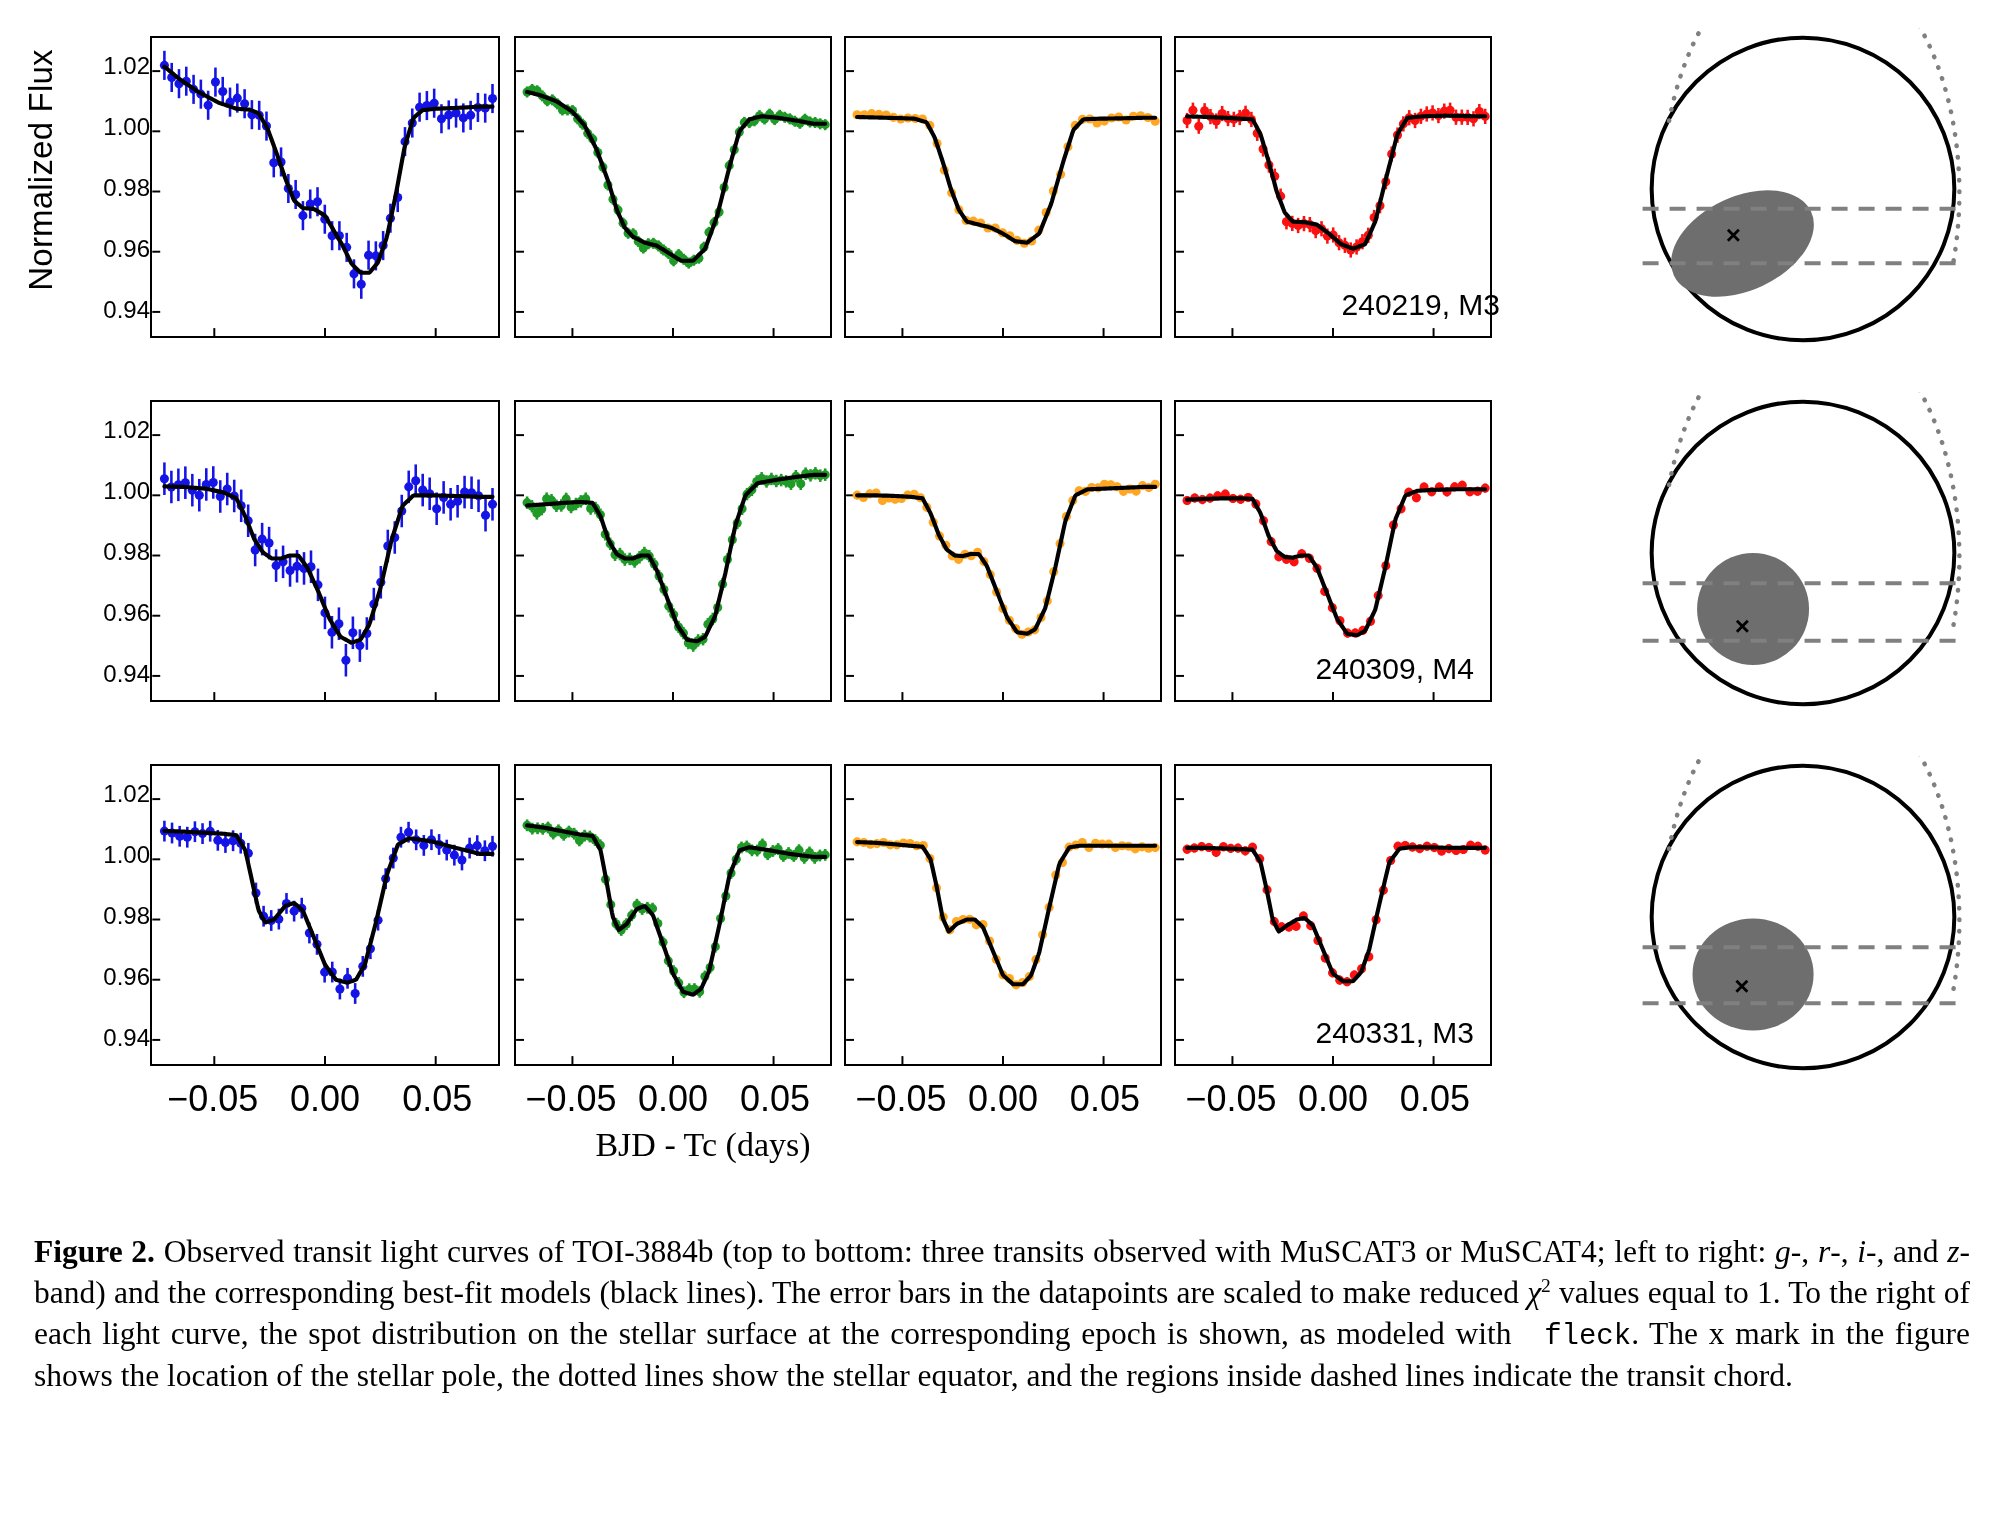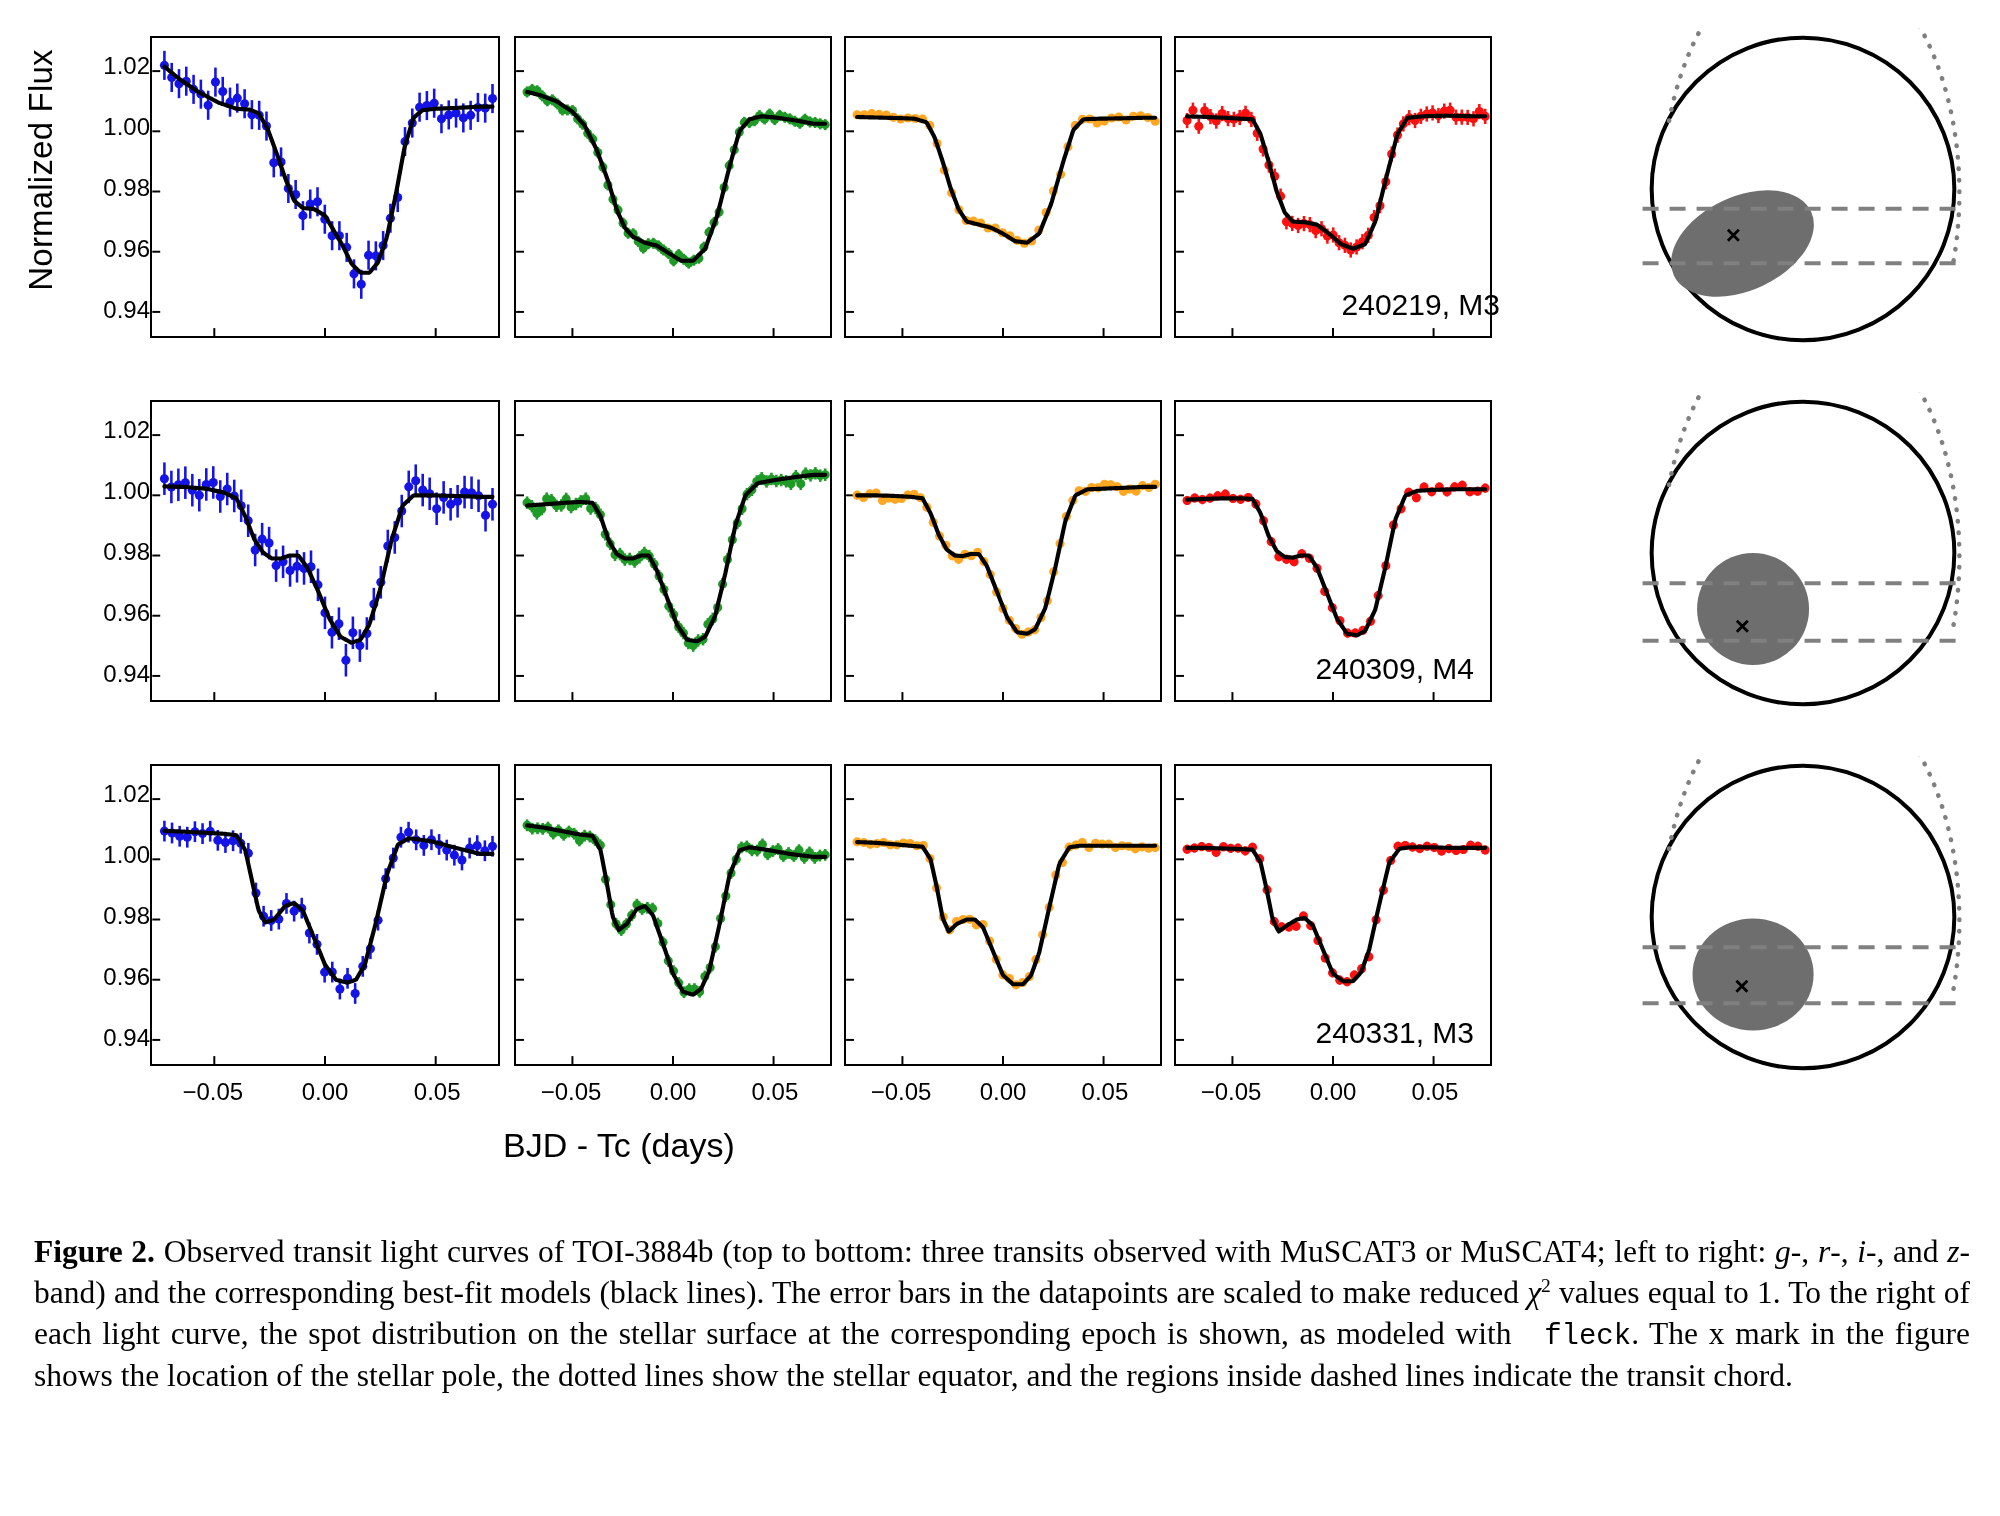--- a/index.html
+++ b/index.html
@@ -11,23 +11,23 @@
 
   .ylabel{
     position:absolute;left:22px;top:340px;width:340px;
     transform:rotate(-90deg);transform-origin:left top;
     font-size:33px;text-align:center;letter-spacing:.2px;white-space:nowrap;
   }
 
   .ytick{position:absolute;right:0;font-size:24px;text-align:left;white-space:nowrap;}
   .ytick-col{position:absolute;left:58px;width:92px;}
 
-  .xtick{position:absolute;font-size:24px;text-align:center;white-space:nowrap;}
+  .xtick{position:absolute;font-size:36px;text-align:center;white-space:nowrap;}
 
-  .xlabel{position:absolute;font-size:34px;width:400px;white-space:nowrap;}
+  .xlabel{position:absolute;font-size:34px;text-align:center;width:400px;white-space:nowrap;font-family:Liberation Serif, serif;}
 
   .panel{position:absolute;box-sizing:border-box;border:2.5px solid #000;background:#fff;overflow:hidden;}
   .panel svg{display:block;width:100%;height:100%;}
 
   .epoch-label{position:absolute;font-size:30px;white-space:nowrap;text-align:right;}
 
   .disk{position:absolute;}
   .disk svg{display:block;}
 
   .tick-mark{position:absolute;background:#000;}

